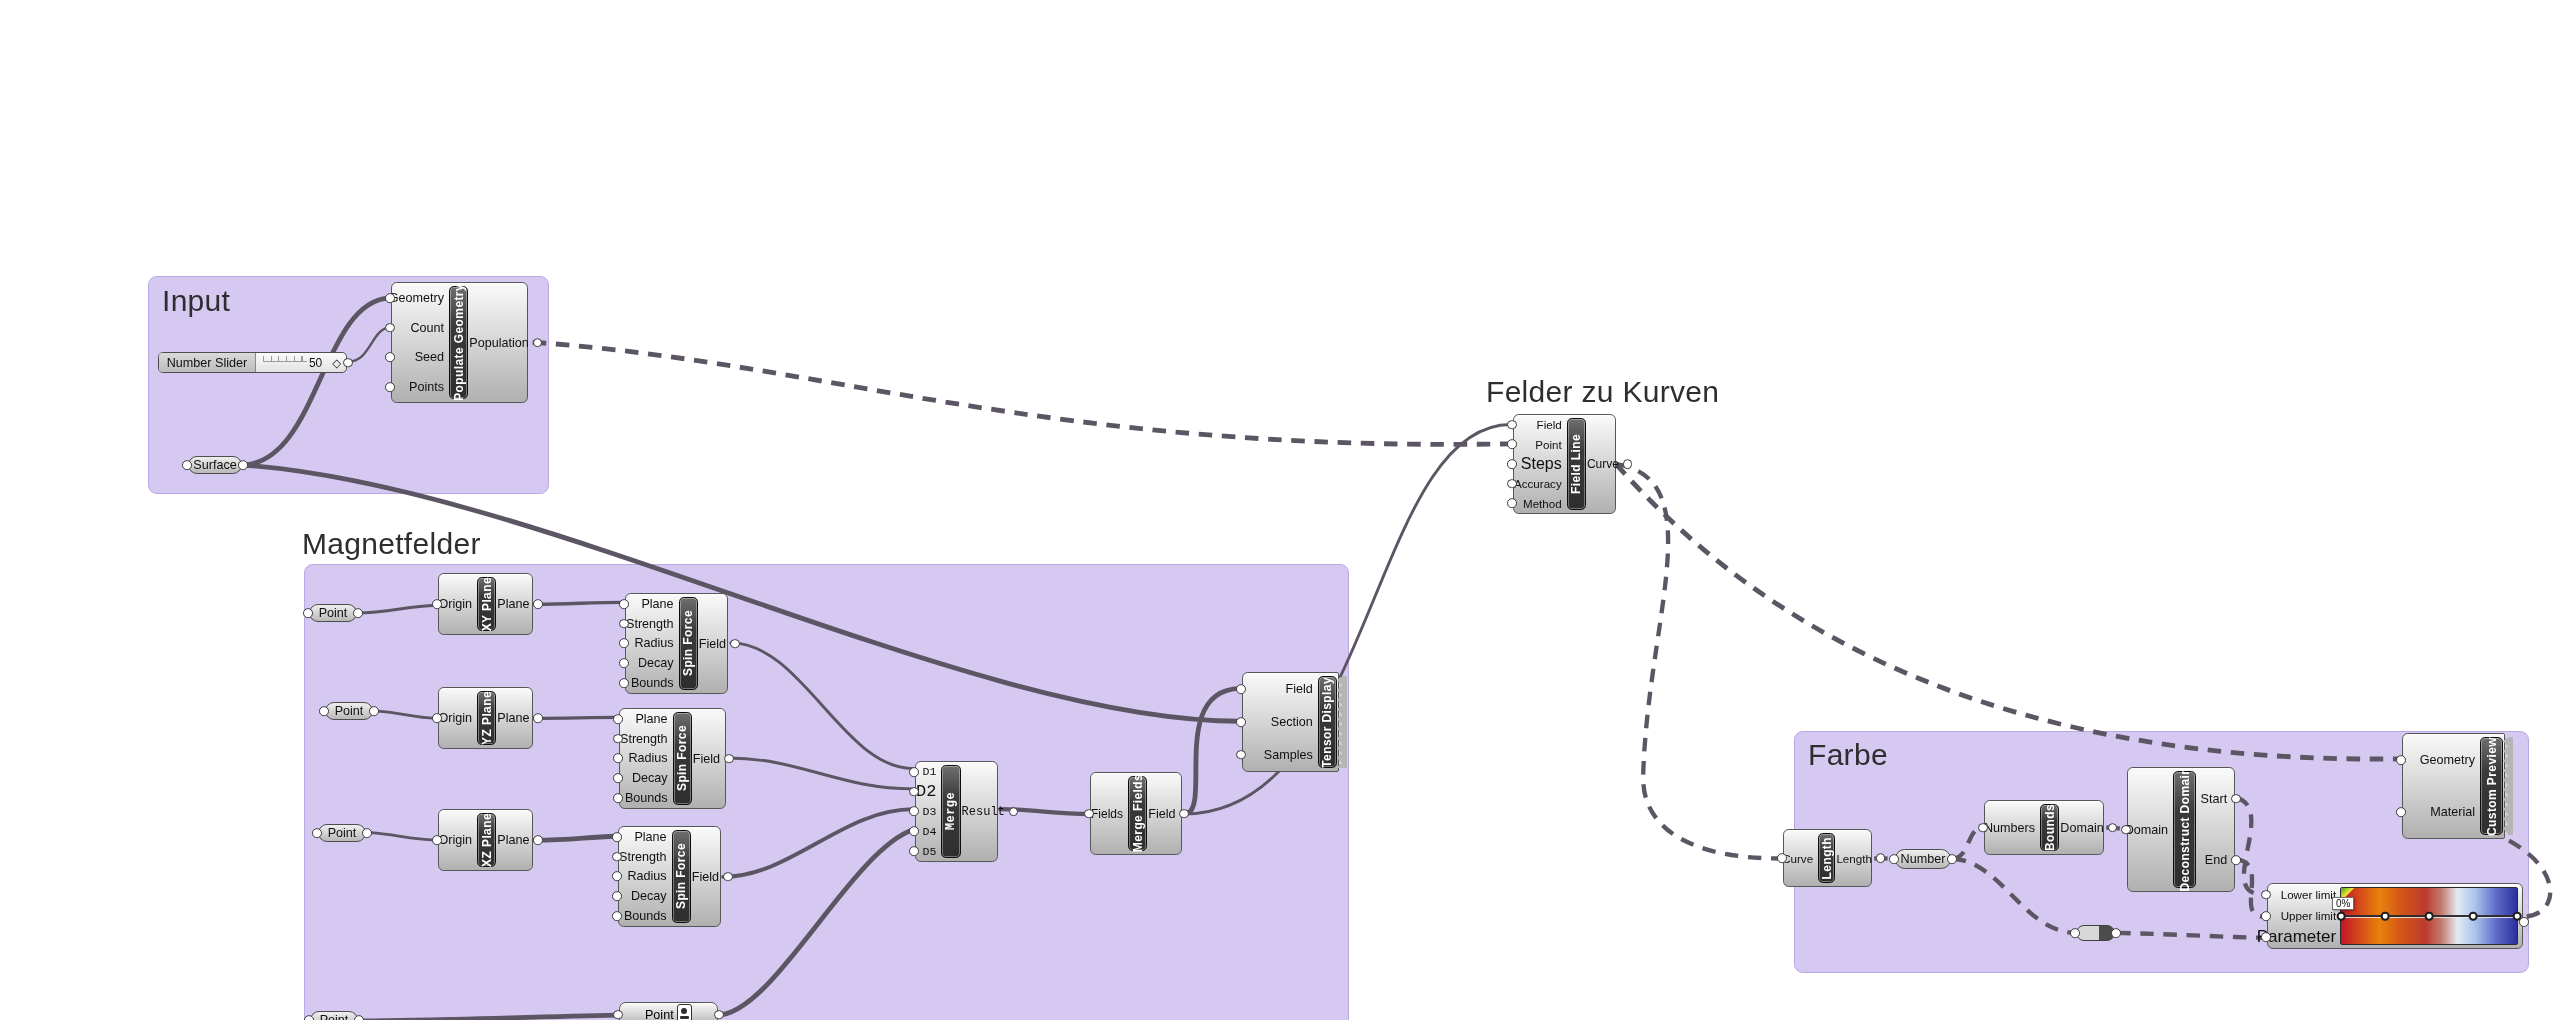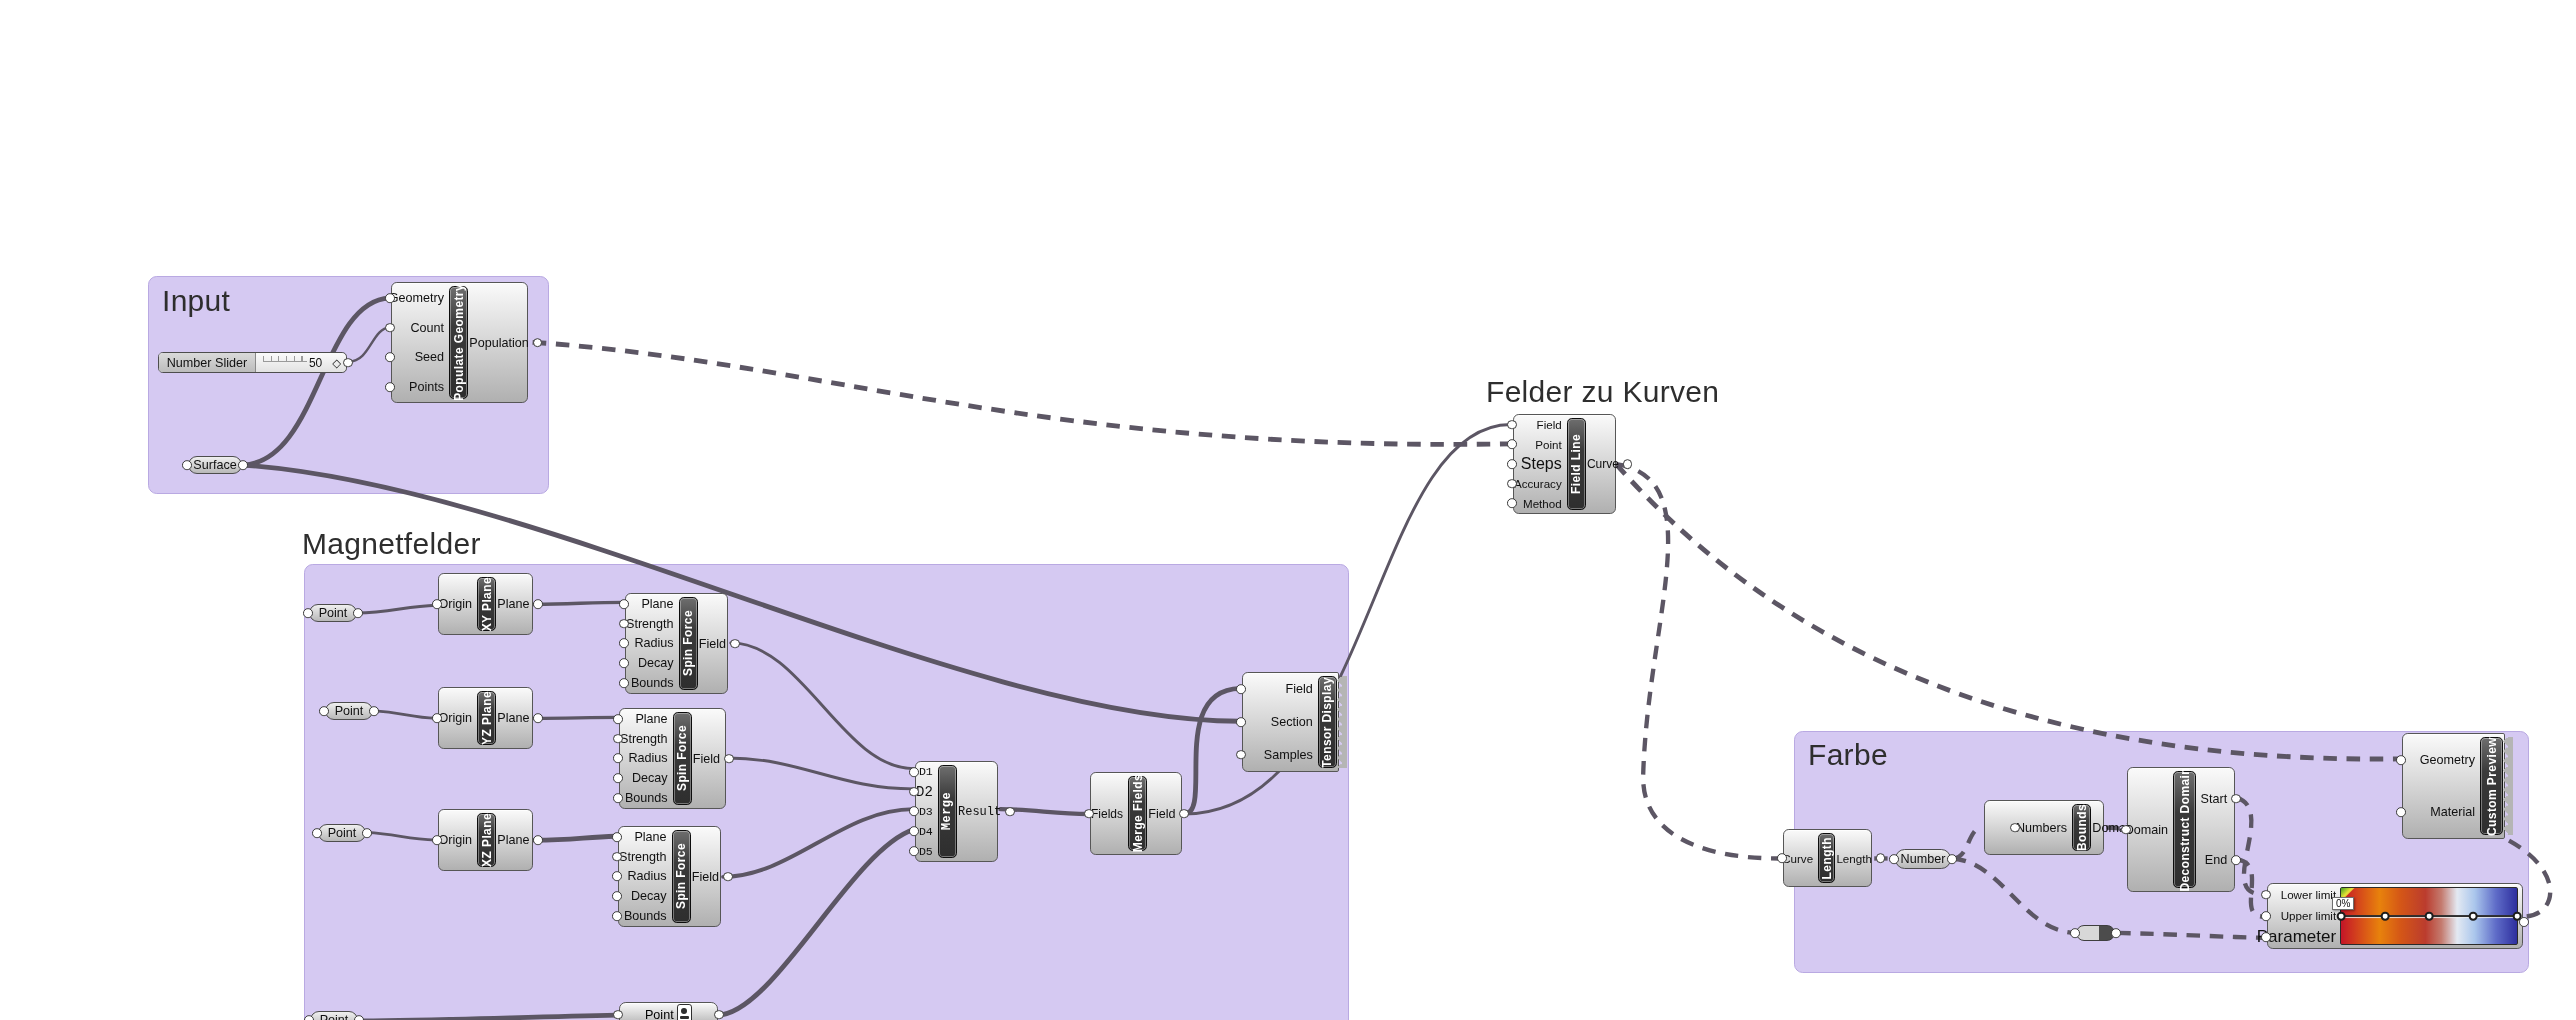--- a/index.html
+++ b/index.html
@@ -345,21 +345,21 @@
         </div>
     </div>
   </div>
 
   <div class="comp" style="left:915px;top:761px;width:83px;height:101px;font-family:Liberation Mono, monospace;">
     <div class="icol" style="width:27px;">
       <div class="prow" style="font-size:11.6px;">
           <span class="sock in"></span>
           <span>D1</span>
         </div>
-      <div class="prow" style="font-size:14px;">
+      <div class="prow" style="font-size:17px;">
           <span class="sock in"></span>
           <span>D2</span>
         </div>
       <div class="prow" style="font-size:11.6px;">
           <span class="sock in"></span>
           <span>D3</span>
         </div>
       <div class="prow" style="font-size:11.6px;">
           <span class="sock in"></span>
           <span>D4</span>
@@ -481,21 +481,21 @@
     </div>
   </div>
 
   <div class="cap" style="left:1895px;top:849px;width:56px;height:20px;">
     <span class="sock in"></span>
     <span>Number</span>
     <span class="sock out"></span>
   </div>
 
   <div class="comp" style="left:1984px;top:800px;width:120px;height:55px;">
-    <div class="icol" style="width:54px;margin-left:32px;">
+    <div class="icol" style="width:54px;">
       <div class="prow">
           <span class="sock in"></span>
           <span>Numbers</span>
         </div>
     </div>
     <div class="tagwrap">
         <div class="tag">
           <span>Bounds</span>
         </div>
       </div>

